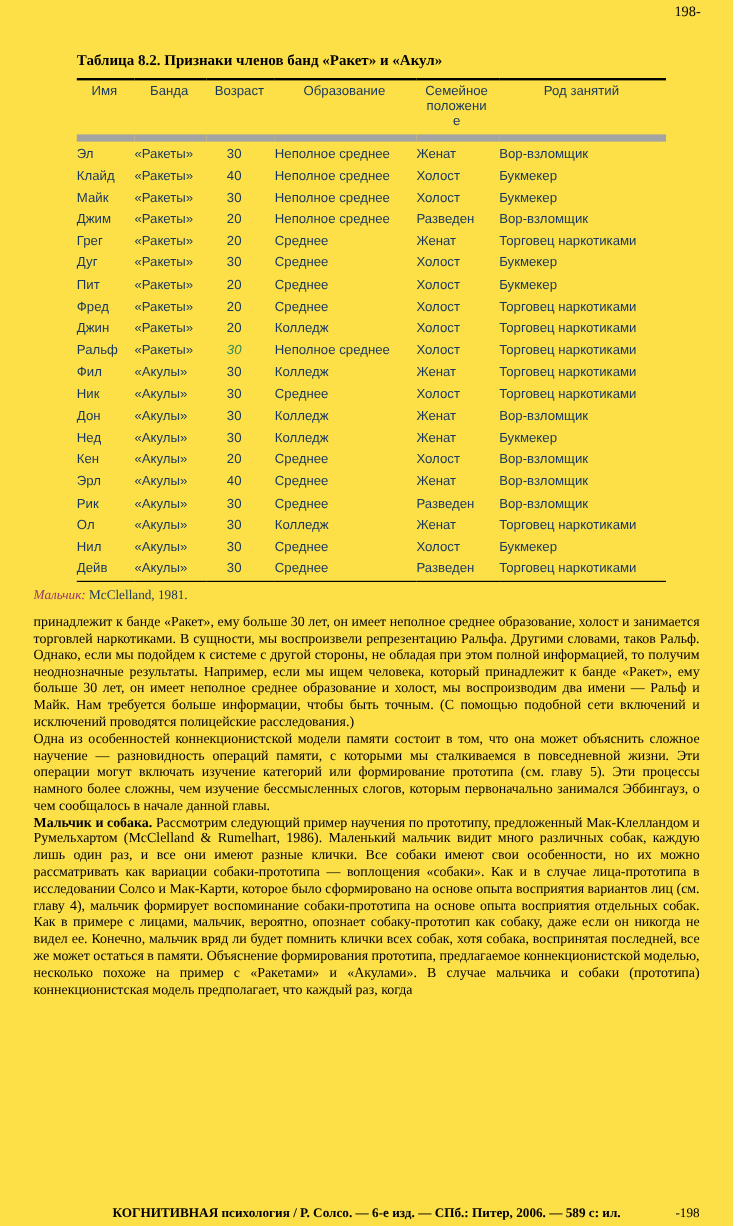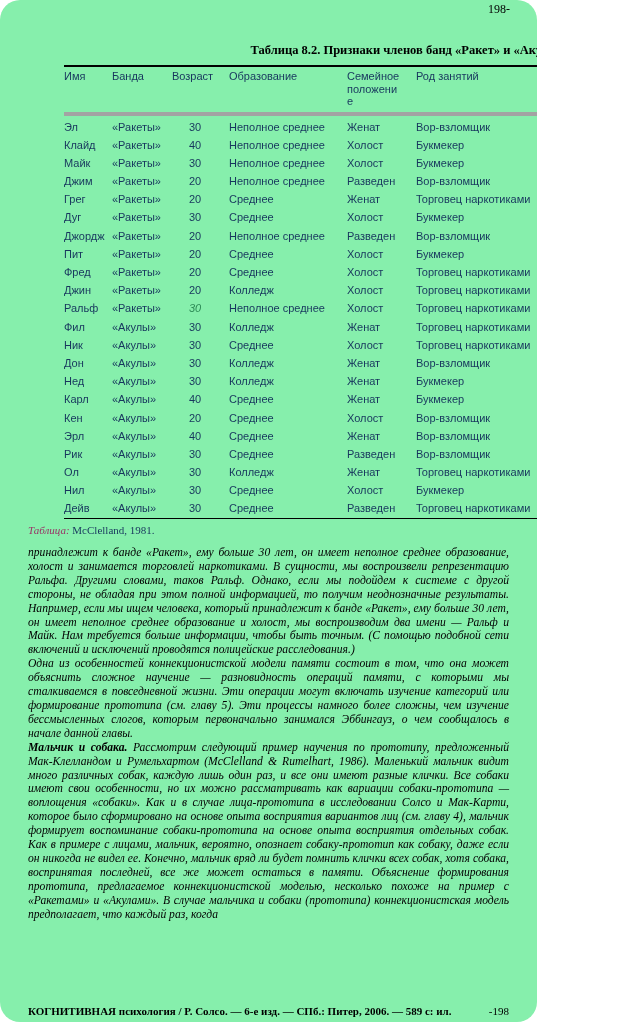--- a/index.html
+++ b/index.html
@@ -1,53 +1,53 @@
 <!DOCTYPE html>
 <html style="--table-text: #17365d; --source-color: #993366; --resume-color: #3366cc; --age-color: #2e8b57;"><head>
 <meta charset="utf-8">
 <style>
   * { margin:0; padding:0; box-sizing:border-box; }
   html,body { background:#ffffff; }
   body { width:620px; height:1022px; font-family:"Liberation Serif", serif; }
-  .page { position:relative; width:537px; height:1022px; background:#86efac; overflow:hidden;border-radius:20px; }
+  .page { position:relative; width:611px; height:1022px; background:#fde047; overflow:hidden; }
 
   .pagenum-top { position:absolute; top:2px; right:27px; font-size:12px; color:#000; }
 
   .table-block { margin:40px 0 0 64px; width:491px; }
-  .table-title { text-align:right; font-weight:bold; font-size:12.5px; color:#000;
+  .table-title { text-align:left; font-weight:bold; font-size:12.5px; color:#000;
                  margin-bottom:7px;margin-top:43px; }
   table.gang-table { width:100%; border-collapse:collapse;
                      border-top:2px solid #000; border-bottom:1px solid #000;
                      font-family:"Liberation Sans", sans-serif; font-size:11px;
                      color:var(--table-text,#17365d); }
-  .gang-table thead th { text-align:left; font-weight:normal; vertical-align:top;
-                         padding:3px 2px 4px 0; border-bottom:4px solid #a3a3a3;
+  .gang-table thead th { text-align:center; font-weight:normal; vertical-align:top;
+                         padding:3px 2px 4px 0; border-bottom:6px solid #a3a3a3;
                          line-height:12.5px; }
   .gang-table tbody td { vertical-align:top; padding:2.6px 2px 2.6px 0; line-height:13px; }
   .gang-table tbody td:nth-child(3) { padding-left:17px; }
   .gang-table tbody tr:first-child td { padding-top:5px; }
   .wrap-narrow { display:inline-block; width:54px; word-break:break-all; }
   .highlight-age { color:var(--age-color,#2e8b57); font-style:italic; }
 
   .source-line { margin:5px 0 0 28px; font-size:11px; }
   .source-label { color:var(--source-color,#993366); font-style:italic; }
   .source-text { color:var(--table-text,#17365d); }
 
   .resume-link { margin:9px 0 0 28px; font-size:11.5px; font-weight:bold;
                  color:var(--resume-color,#3366cc);
                  font-family:"Liberation Sans", sans-serif; cursor:pointer; }
 
   .body-text { margin:10px 28px 0 28px; text-align:justify; font-size:11.6px;
-               line-height:13.9px; color:#000;font-style:italic; }
+               line-height:13.9px; color:#000; }
   .para { margin:0; }
   .para-lead { font-weight:bold; }
 
   .footer { position:absolute; left:28px; right:28px; bottom:5px;
             font-size:11px; font-weight:bold; color:#000; }
-  .footer-book { text-align:left; }
+  .footer-book { text-align:center; }
   .footer-page { position:absolute; right:0; top:0; font-weight:normal; }
 </style>
 </head>
 <body>
 
 <div class="page">
 
   <div class="pagenum-top">198-</div>
 
   <div class="table-block">
@@ -114,28 +114,20 @@
           </tr>
           <tr>
             <td>Дуг</td>
             <td>«Ракеты»</td>
             <td>30</td>
             <td>Среднее</td>
             <td>Холост</td>
             <td>Букмекер</td>
           </tr>
           <tr>
-            <td>Джордж</td>
-            <td>«Ракеты»</td>
-            <td>20</td>
-            <td>Неполное среднее</td>
-            <td>Разведен</td>
-            <td>Вор-взломщик</td>
-          </tr>
-          <tr>
             <td>Пит</td>
             <td>«Ракеты»</td>
             <td>20</td>
             <td>Среднее</td>
             <td>Холост</td>
             <td>Букмекер</td>
           </tr>
           <tr>
             <td>Фред</td>
             <td>«Ракеты»</td>
@@ -182,28 +174,20 @@
             <td>30</td>
             <td>Колледж</td>
             <td>Женат</td>
             <td>Вор-взломщик</td>
           </tr>
           <tr>
             <td>Нед</td>
             <td>«Акулы»</td>
             <td>30</td>
             <td>Колледж</td>
-            <td>Женат</td>
-            <td>Букмекер</td>
-          </tr>
-          <tr>
-            <td>Карл</td>
-            <td>«Акулы»</td>
-            <td>40</td>
-            <td>Среднее</td>
             <td>Женат</td>
             <td>Букмекер</td>
           </tr>
           <tr>
             <td>Кен</td>
             <td>«Акулы»</td>
             <td>20</td>
             <td>Среднее</td>
             <td>Холост</td>
             <td>Вор-взломщик</td>
@@ -246,21 +230,21 @@
             <td>30</td>
             <td>Среднее</td>
             <td>Разведен</td>
             <td>Торговец наркотиками</td>
           </tr>
         </tbody>
     </table>
   </div>
 
   <div class="source-line">
-    <span class="source-label">Таблица:</span>
+    <span class="source-label">Мальчик:</span>
     <span class="source-text">McClelland, 1981.</span>
   </div>
 
 
   <div class="body-text">
     <p class="para">принадлежит к банде «Ракет», ему больше 30 лет, он имеет неполное среднее образование, холост и занимается торговлей наркотиками. В сущности, мы воспроизвели репрезентацию Ральфа. Другими словами, таков Ральф. Однако, если мы подойдем к системе с другой стороны, не обладая при этом полной информацией, то получим неоднозначные результаты. Например, если мы ищем человека, который принадлежит к банде «Ракет», ему больше 30 лет, он имеет неполное среднее образование и холост, мы воспроизводим два имени — Ральф и Майк. Нам требуется больше информации, чтобы быть точным. (С помощью подобной сети включений и исключений проводятся полицейские расследования.)</p>
     <p class="para">Одна из особенностей коннекционистской модели памяти состоит в том, что она может объяснить сложное научение — разновидность операций памяти, с которыми мы сталкиваемся в повседневной жизни. Эти операции могут включать изучение категорий или формирование прототипа (см. главу 5). Эти процессы намного более сложны, чем изучение бессмысленных слогов, которым первоначально занимался Эббингауз, о чем сообщалось в начале данной главы.</p>
     <p class="para"><span class="para-lead">Мальчик и собака.</span> <span>Рассмотрим следующий пример научения по прототипу, предложенный Мак-Клелландом и Румельхартом (McClelland &amp; Rumelhart, 1986). Маленький мальчик видит много различных собак, каждую лишь один раз, и все они имеют разные клички. Все собаки имеют свои особенности, но их можно рассматривать как вариации собаки-прототипа — воплощения «собаки». Как и в случае лица-прототипа в исследовании Солсо и Мак-Карти, которое было сформировано на основе опыта восприятия вариантов лиц (см. главу 4), мальчик формирует воспоминание собаки-прототипа на основе опыта восприятия отдельных собак. Как в примере с лицами, мальчик, вероятно, опознает собаку-прототип как собаку, даже если он никогда не видел ее. Конечно, мальчик вряд ли будет помнить клички всех собак, хотя собака, воспринятая последней, все же может остаться в памяти. Объяснение формирования прототипа, предлагаемое коннекционистской моделью, несколько похоже на пример с «Ракетами» и «Акулами». В случае мальчика и собаки (прототипа) коннекционистская модель предполагает, что каждый раз, когда</span></p>
   </div>
 

